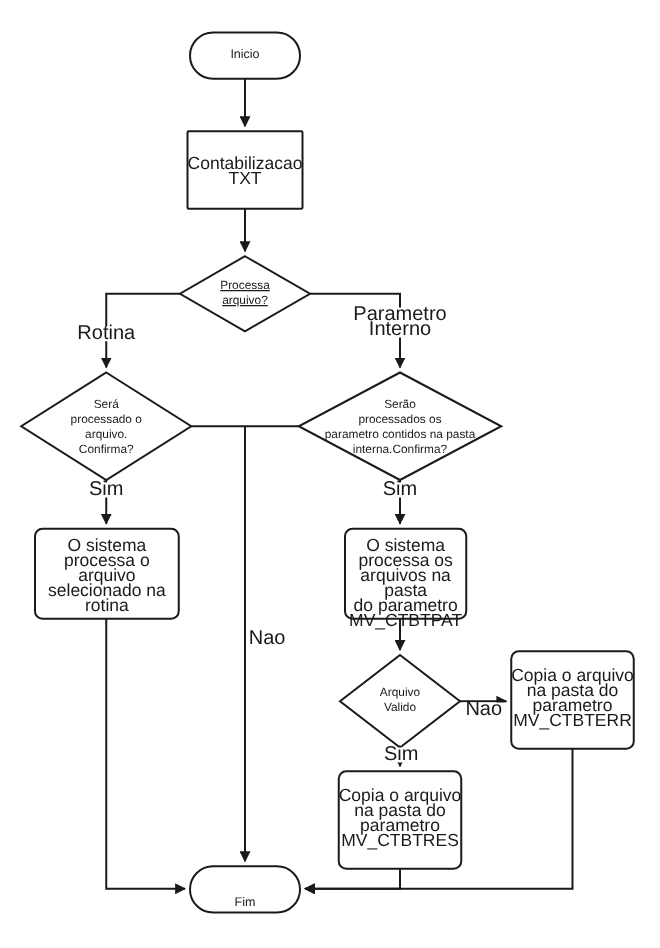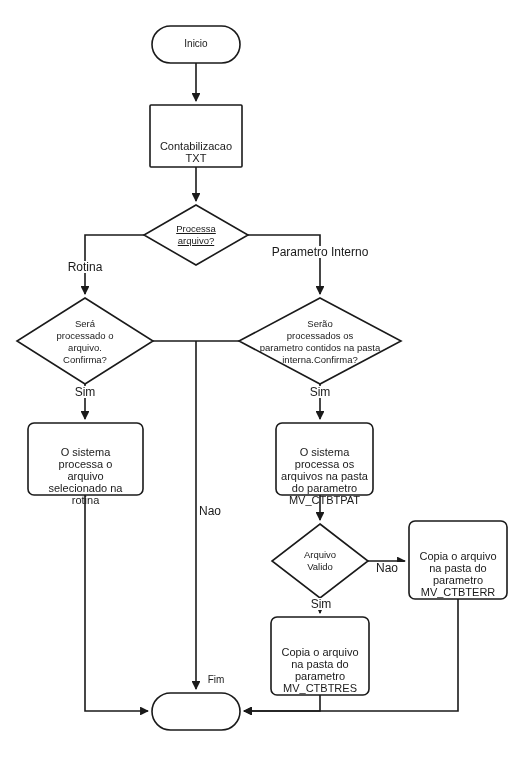--- a/index.html
+++ b/index.html
@@ -27,26 +27,26 @@
     color: #1a1a1a;
     line-height: 12px;
     pointer-events: none;
     white-space: pre-line;
   }
   .edge-label {
     position: absolute;
     text-align: center;
     color: #1a1a1a;
     line-height: 12px;
-    font-size: 12px;
+    font-size: 16px;
     background: #ffffff;
     pointer-events: none;
   }
   .t-term { font-size: 10px; }
-  .t-proc { font-size: 11px; margin-top: 16px; }
+  .t-proc { font-size: 14px; }
   .t-dec  { font-size: 9.5px; }
 </style>
 </head>
 <body>
 
 <svg id="flow-canvas" viewBox="0 0 528 758" xmlns="http://www.w3.org/2000/svg">
   <defs>
     <marker id="arrow" viewBox="0 0 10 10" refX="9" refY="5" markerWidth="5.5" markerHeight="5.5" orient="auto-start-reverse">
       <path d="M 0 0 L 10 5 L 0 10 z" fill="#1a1a1a"></path>
     </marker>
@@ -142,21 +142,21 @@
 <div class="node-label t-proc" style="left:406px; top:534px; width:104px;">Copia o arquivo
 na pasta do
 parametro
 MV_CTBTERR</div>
 
 <div class="node-label t-proc" style="left:268px; top:630px; width:104px;">Copia o arquivo
 na pasta do
 parametro
 MV_CTBTRES</div>
 
-<div class="node-label t-term" style="left:152px; top:674px; width:88px;margin-left:20px;">Fim</div>
+<div class="node-label t-term" style="left:152px; top:717px; width:88px;">Fim</div>
 
 <div class="edge-label" style="left:55px; top:261px; width:60px;">Rotina</div>
 
 <div class="edge-label" style="left:265px; top:246px; width:110px;">Parametro Interno</div>
 
 <div class="edge-label" style="left:60px; top:386px; width:50px;">Sim</div>
 
 <div class="edge-label" style="left:295px; top:386px; width:50px;">Sim</div>
 
 <div class="edge-label" style="left:199px; top:505px; width:40px; text-align:left;">Nao</div>

